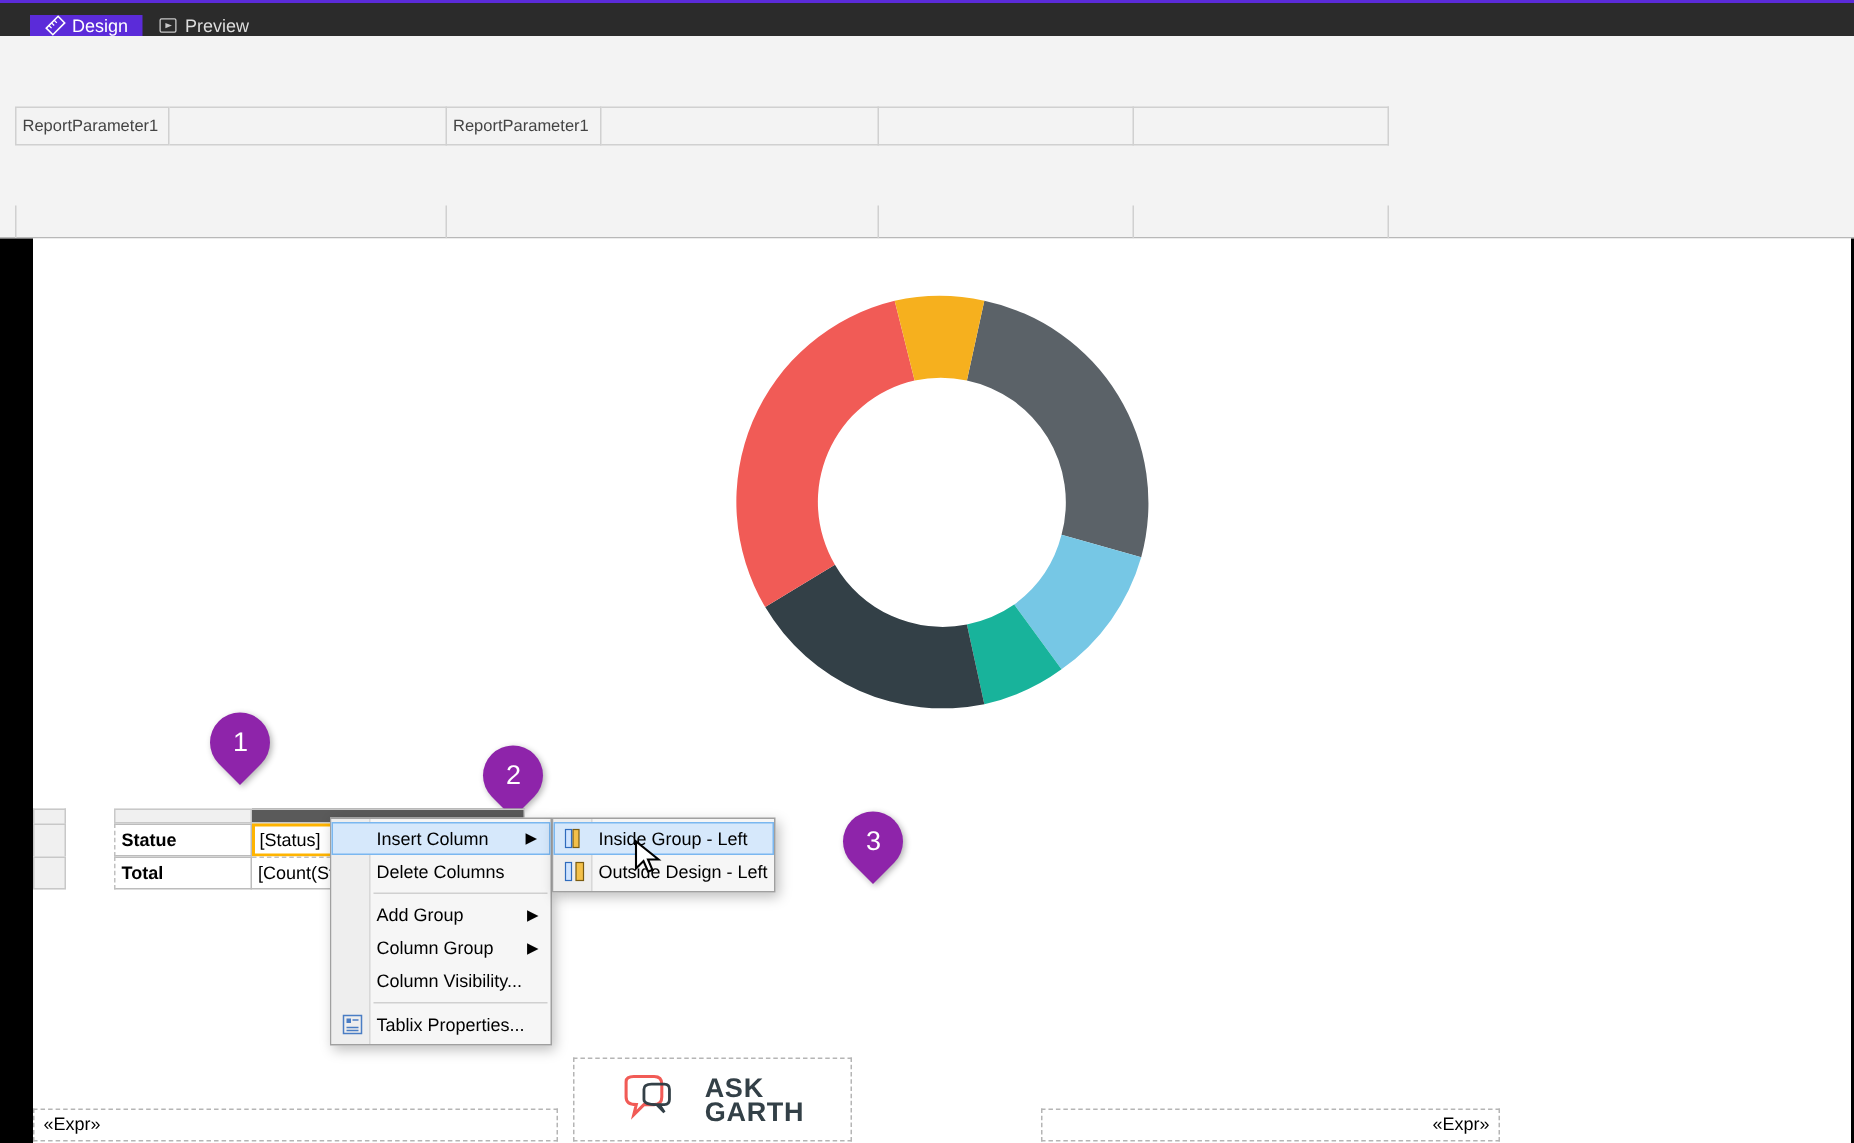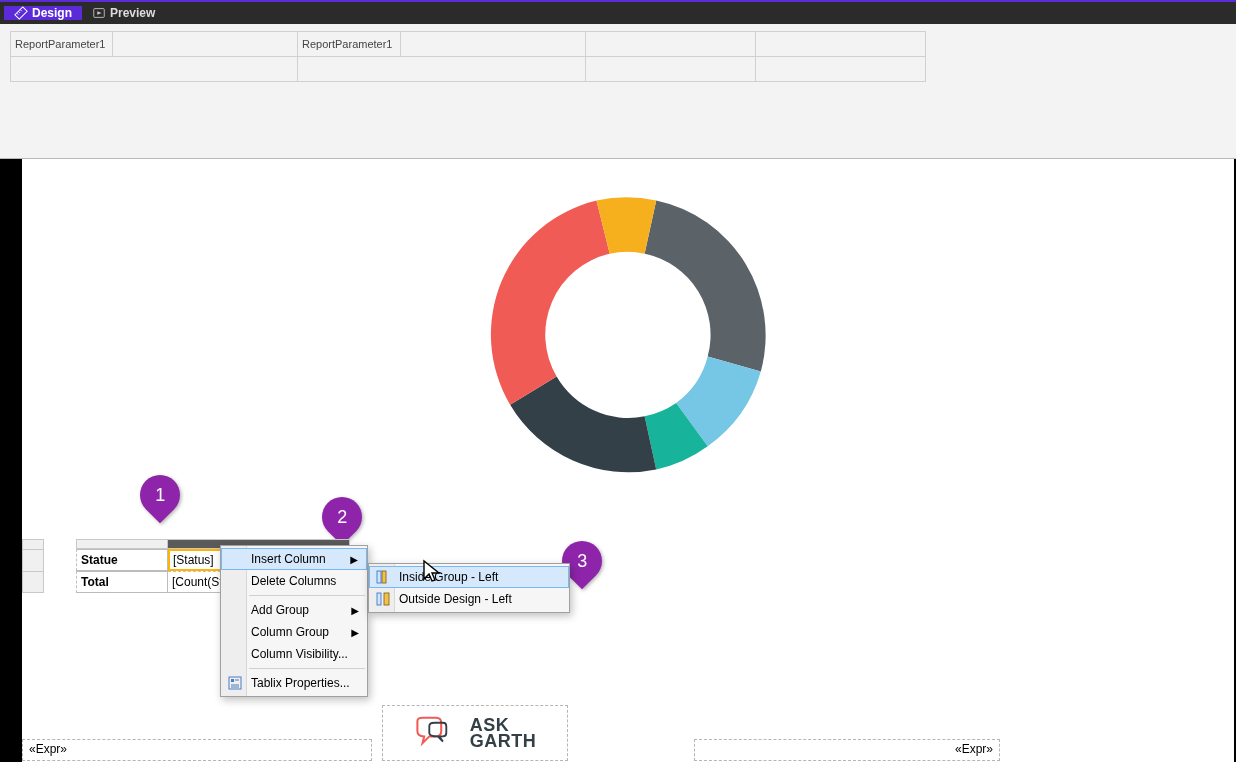--- a/index.html
+++ b/index.html
@@ -10,24 +10,23 @@
     width: 1236px;
     height: 762px;
     overflow: hidden;
     position: relative;
   }
   
   .tabbar {
     height: 24px;
     background: #2b2b2b;
     display: flex;
-    align-items: center;
+    align-items: flex-end;
     border-top: 2px solid #5b2bd9;
-    padding-left: 4px;
-    font-weight: bold;
+    padding-left: 20px;
   }
   .tab {
     display: flex;
     align-items: center;
     padding: 0 10px;
     color: #ddd;
     font-size: 12px;
     gap: 4px;
     cursor: pointer;
   }
@@ -36,21 +35,21 @@
     color: #fff;
   }
   .tab svg { width: 14px; height: 14px; }
   
   .param-strip {
     background: #f3f3f3;
     border-bottom: 1px solid #b8b8b8;
     height: 135px;
     padding: 7px 10px;
   }
-  .param-row { display: flex; }
+  .param-row { display: flex; margin-top: 40px; }
   .param-row > div {
     border: 1px solid #d0d0d0;
     border-left: none;
     height: 26px;
     display: flex;
     align-items: center;
   }
   .param-row > div:first-child { border-left: 1px solid #d0d0d0; }
   .param-label { width: 103px; padding-left: 4px; color: #444; font-size: 11px; }
   .param-input { width: 185px; }
@@ -345,21 +344,21 @@
             <rect x="4" y="4" width="3" height="3" fill="#4a7dc4"></rect>
             <line x1="8" y1="5" x2="12" y2="5" stroke="#4a7dc4"></line>
             <line x1="4" y1="10" x2="12" y2="10" stroke="#4a7dc4"></line>
             <line x1="4" y1="12" x2="12" y2="12" stroke="#4a7dc4"></line>
           </svg>
       </span>
       <span>Tablix Properties...</span>
     </div>
   </div>
 
-  <div class="ctxmenu" style="left:346px; top:404px; width:202px">
+  <div class="ctxmenu" style="left:346px; top:386px; width:149px">
     <div class="iconstrip"></div>
     <div class="item hover">
       <span class="glyph">
         <svg viewBox="0 0 16 16">
             <rect x="6" y="2" width="4" height="12" fill="#f3c04a" stroke="#7a5b10" stroke-width="0.8"></rect>
             <rect x="1" y="2" width="4" height="12" fill="#cfe4ff" stroke="#2f6bbd" stroke-width="0.8"></rect>
           </svg>
       </span>
       <span>Inside Group - Left</span>
     </div>

